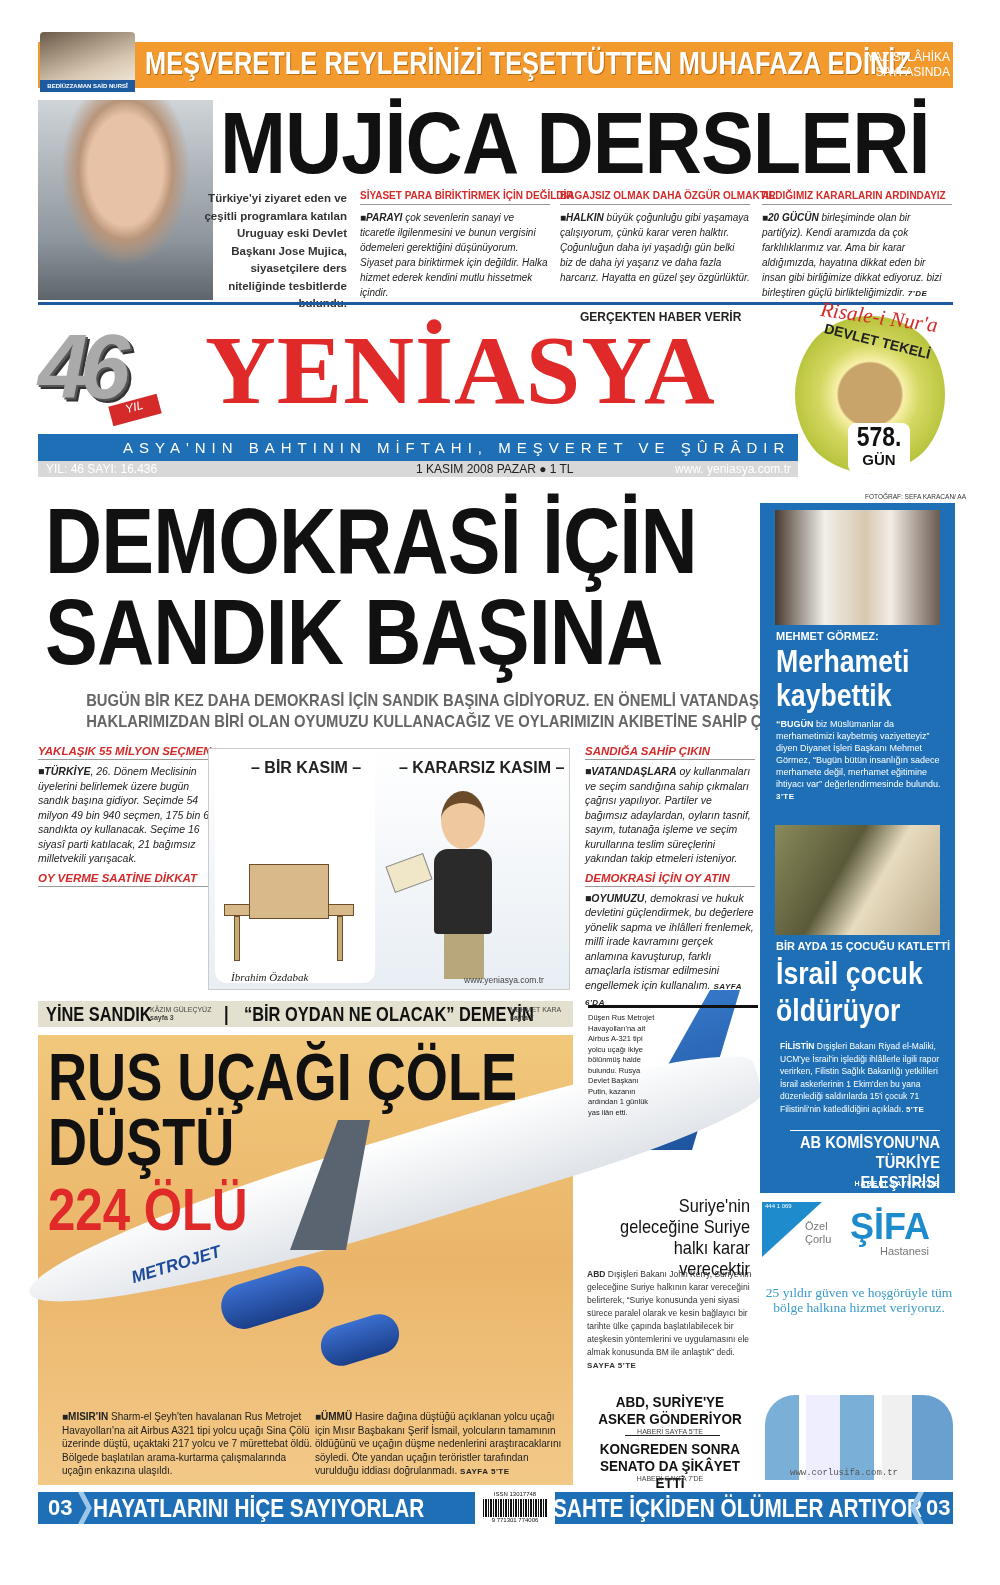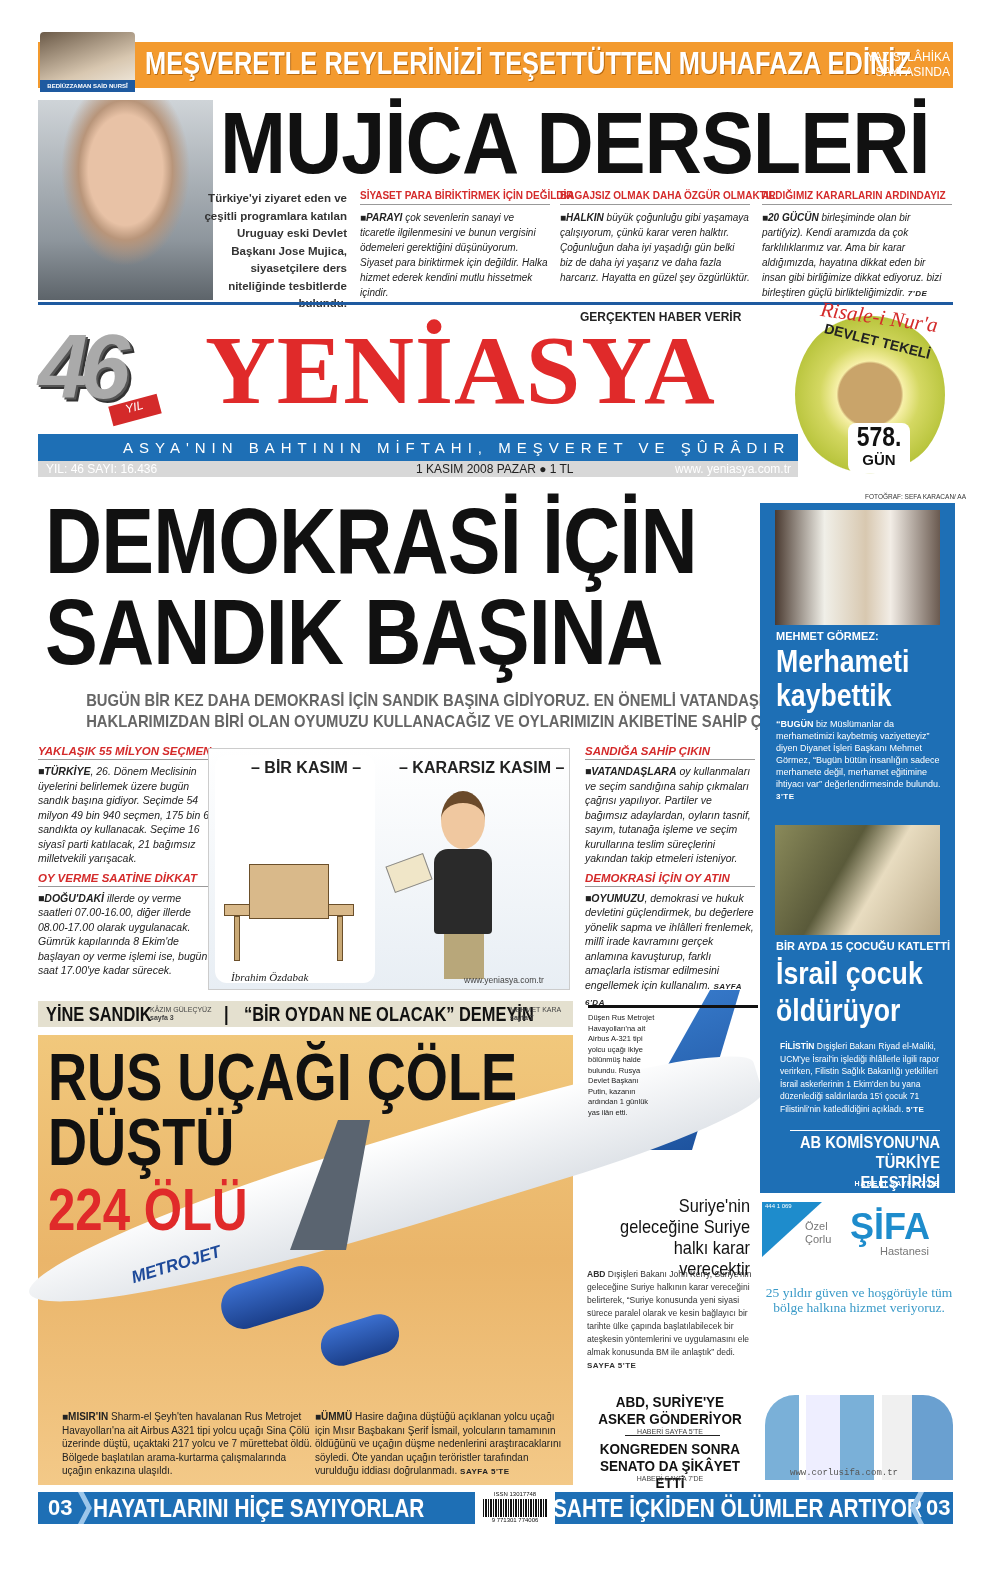--- a/index.html
+++ b/index.html
@@ -183,21 +183,20 @@
 </div>
 <div id="main-deck" class="abs">
   <div>BUGÜN BİR KEZ DAHA DEMOKRASİ İÇİN SANDIK BAŞINA GİDİYORUZ. EN ÖNEMLİ VATANDAŞLIK</div>
   <div>HAKLARIMIZDAN BİRİ OLAN OYUMUZU KULLANACAĞIZ VE OYLARIMIZIN AKIBETİNE SAHİP ÇIKACAĞIZ.</div>
 </div>
 
 <div class="abs side-col" style="left:38px; top:745px;">
   <h4>YAKLAŞIK 55 MİLYON SEÇMEN</h4>
   <p><span>■</span><b>TÜRKİYE</b><span>, 26. Dönem Meclisinin üyelerini belirlemek üzere bugün sandık başına gidiyor. Seçimde 54 milyon 49 bin 940 seçmen, 175 bin 6 sandıkta oy kullanacak. Seçime 16 siyasî parti katılacak, 21 bağımsız milletvekili yarışacak.</span></p>
   <h4>OY VERME SAATİNE DİKKAT</h4>
-  <p><span>■</span><b>DOĞU'DAKİ</b><span> illerde oy verme saatleri 07.00-16.00, diğer illerde 08.00-17.00 olarak uygulanacak. Gümrük kapılarında 8 Ekim'de başlayan oy verme işlemi ise, bugün saat 17.00'ye kadar sürecek.</span></p>
 </div>
 
 <div id="cartoon" class="abs">
   <div id="cartoon-left" class="abs"></div>
   <div id="cartoon-label-1" class="abs">– BİR KASIM –</div>
   <div id="cartoon-label-2" class="abs">– KARARSIZ KASIM –</div>
   <div id="cartoon-table" class="abs"></div>
   <div class="abs leg" style="left:25px; top:167px;"></div>
   <div class="abs leg" style="left:128px; top:167px;"></div>
   <div id="cartoon-ballot" class="abs"></div>

